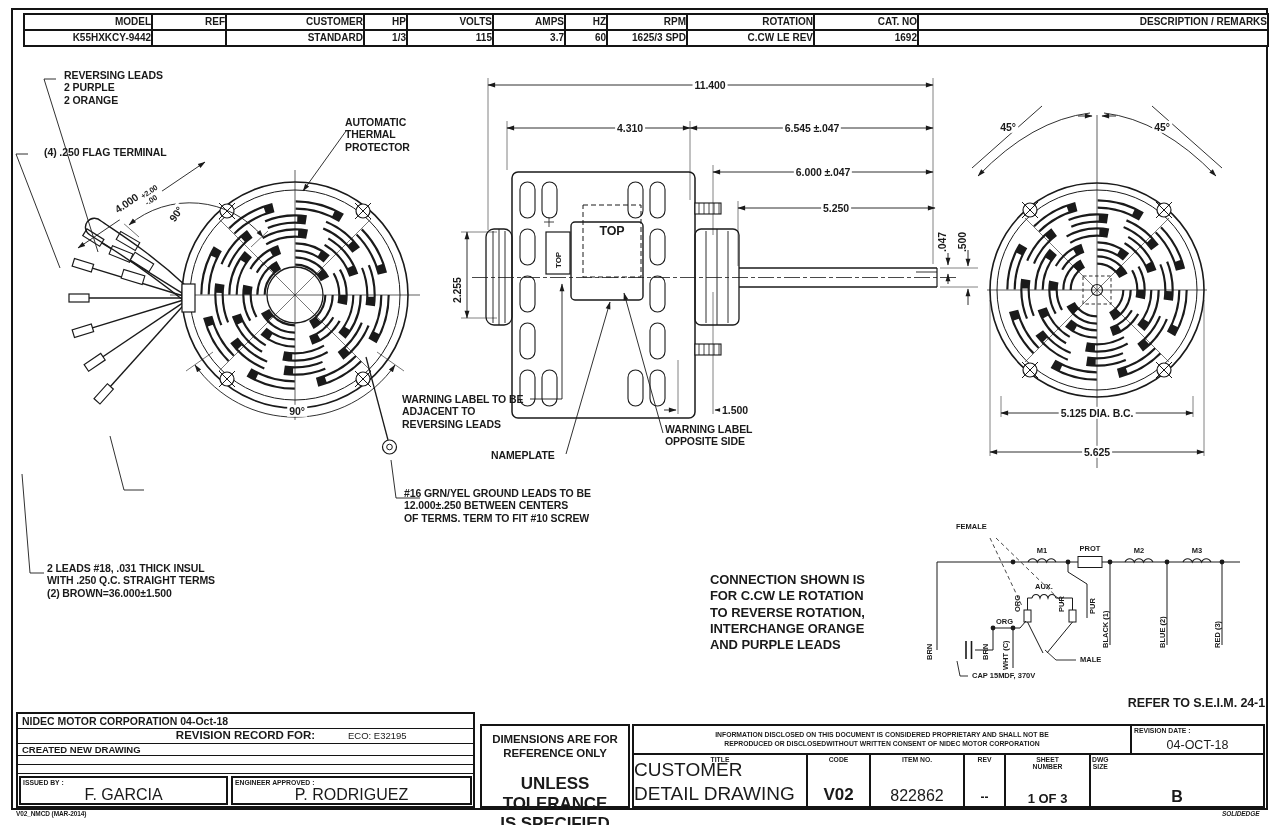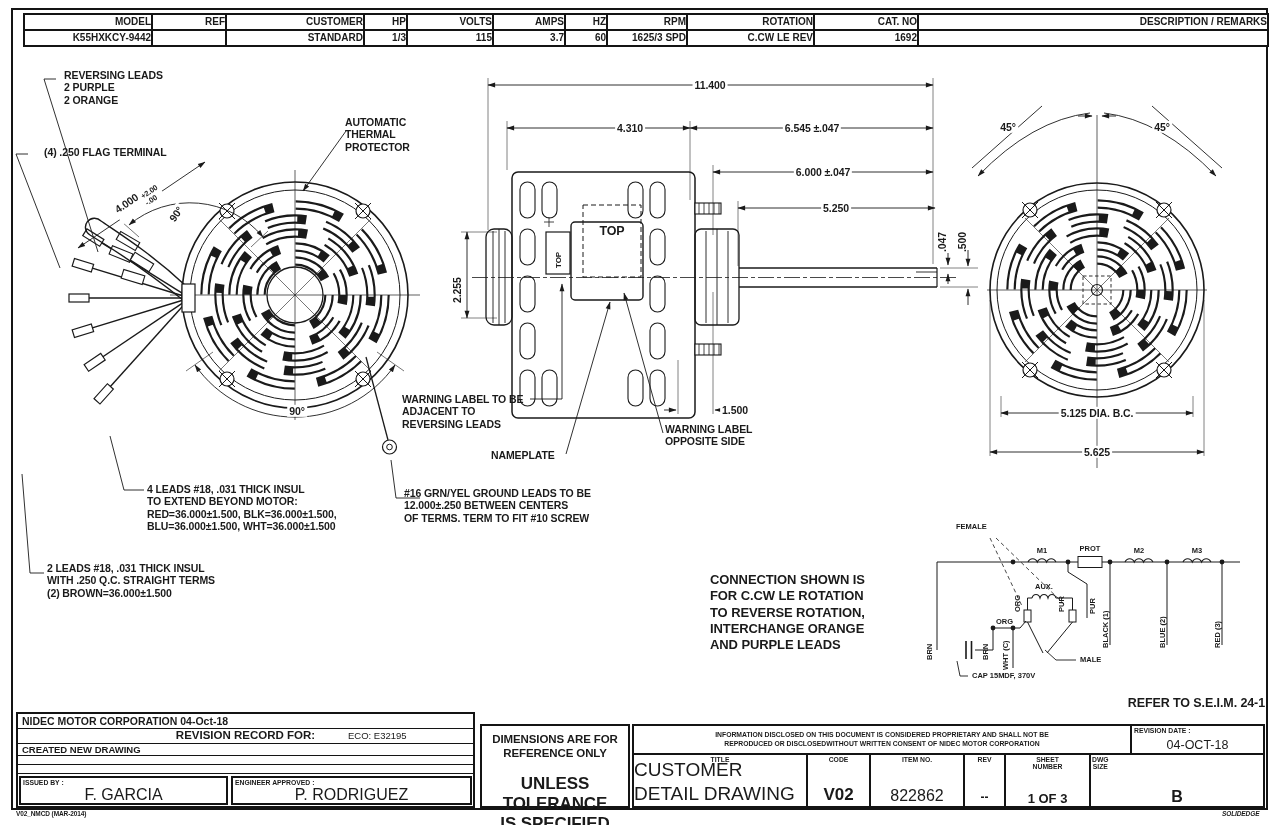--- a/index.html
+++ b/index.html
@@ -330,24 +330,20 @@
     <div class="c"></div>
   </div>
 
   <div class="ann" style="left:64px;top:69px;">REVERSING LEADS
 2 PURPLE
 2 ORANGE</div>
   <div class="ann" style="left:44px;top:146px;">(4) .250 FLAG TERMINAL</div>
   <div class="ann" style="left:345px;top:116px;">AUTOMATIC
 THERMAL
 PROTECTOR</div>
-  <div class="ann" style="left:147px;top:483px;">4 LEADS #18, .031 THICK INSUL
-TO EXTEND BEYOND MOTOR:
-RED=36.000±1.500, BLK=36.000±1.500,
-BLU=36.000±1.500, WHT=36.000±1.500</div>
   <div class="ann" style="left:47px;top:562px;">2 LEADS #18, .031 THICK INSUL
 WITH .250 Q.C. STRAIGHT TERMS
 (2) BROWN=36.000±1.500</div>
   <div class="ann" style="left:404px;top:487px;">#16 GRN/YEL GROUND LEADS TO BE
 12.000±.250 BETWEEN CENTERS
 OF TERMS. TERM TO FIT #10 SCREW</div>
   <div class="ann" style="left:402px;top:393px;">WARNING LABEL TO BE
 ADJACENT TO
 REVERSING LEADS</div>
   <div class="ann" style="left:491px;top:449px;">NAMEPLATE</div>

